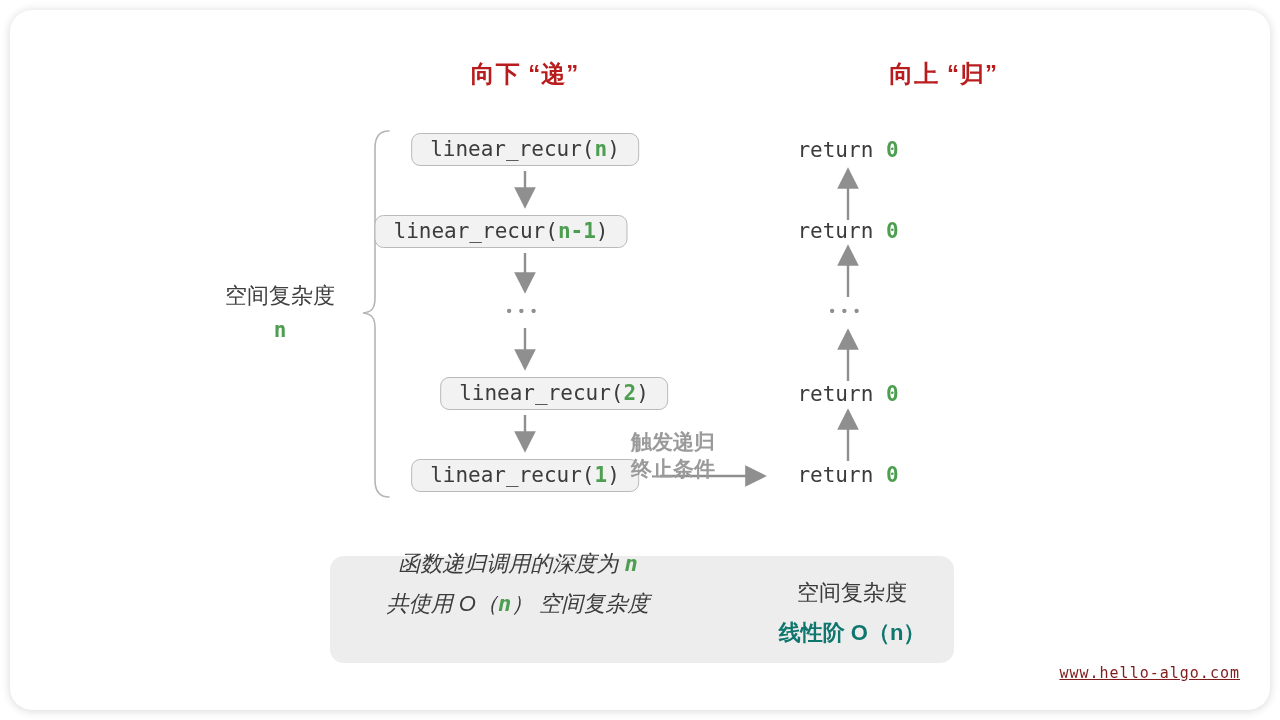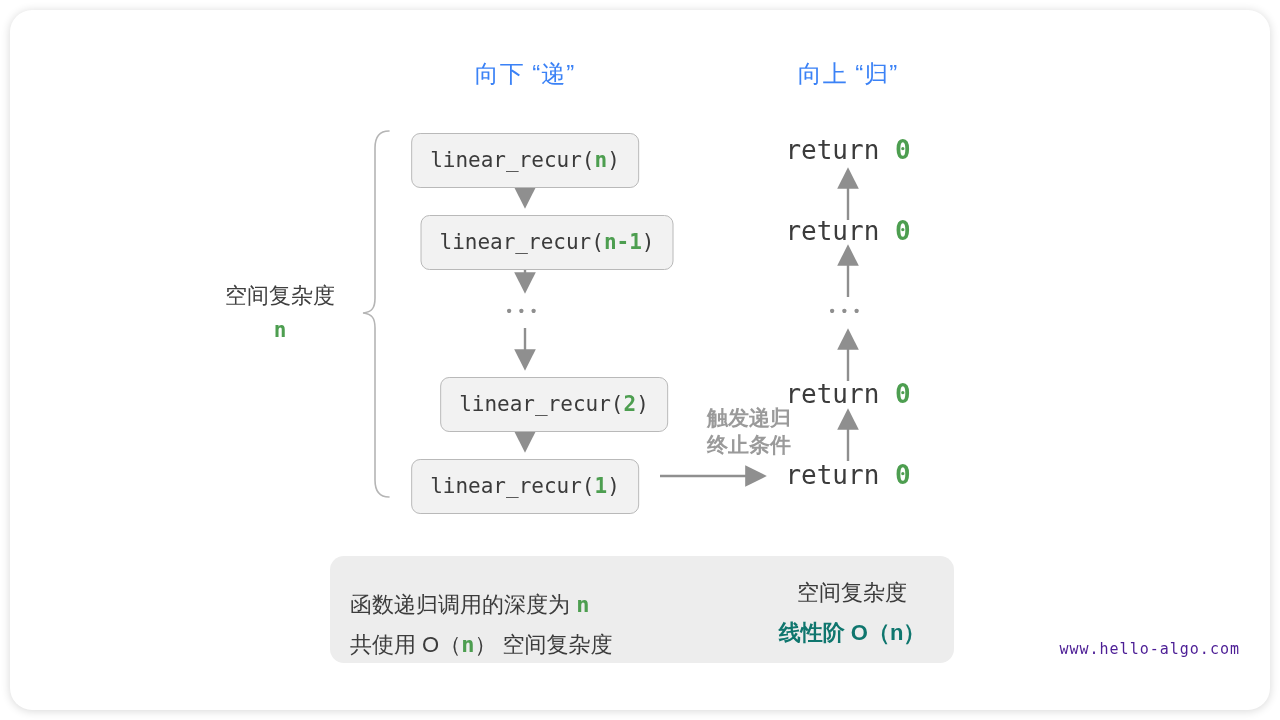--- a/index.html
+++ b/index.html
@@ -7,39 +7,39 @@
           font-family:"Liberation Sans",sans-serif;}
   #card{position:absolute;left:10px;top:10px;right:10px;bottom:10px;
         background:#ffffff;border-radius:22px;
         box-shadow:0 1px 10px rgba(0,0,0,0.16);}
   .abs{position:absolute;}
   .ctr{transform:translateX(-50%);}
   .mono{font-family:"DejaVu Sans Mono","Liberation Mono",monospace;}
   .green{color:#4d9e50;font-weight:bold;}
   .blue{color:#0f766e;font-weight:bold;}
   .col-header{top:58px;width:300px;text-align:center;font-size:24px;
-              font-weight:normal;color:#3b82f6;letter-spacing:1px;}
+              font-weight:bold;color:#b91c1c;letter-spacing:1px;}
   .stack-box{background:#f2f2f2;border:1.5px solid #b9b9b9;border-radius:9px;
-             height:31px;line-height:31px;padding:11px 18px;font-size:21px;
+             height:31px;line-height:31px;padding:0 18px;font-size:21px;
              color:#3b3b3b;white-space:nowrap;}
-  .return-row{font-size:26px;color:#3b3b3b;line-height:24px;white-space:nowrap;}
+  .return-row{font-size:21px;color:#3b3b3b;line-height:24px;white-space:nowrap;}
   .dots{font-size:15px;font-weight:bold;color:#8f8f8f;letter-spacing:7px;
         line-height:20px;}
   .depth-text{font-size:22px;color:#3f3f3f;}
   .depth-n{font-size:21px;}
-  .trigger{width:160px;text-align:right;font-size:21px;font-weight:bold;
-           color:#9a9a9a;line-height:27px;}
+  .trigger{width:160px;text-align:left;font-size:21px;font-weight:bold;
+           color:#9a9a9a;line-height:27px;margin-top:24px;}
   #summary-box{left:330px;top:556px;width:624px;height:107px;
                background:#ededed;border-radius:14px;}
-  .sum-left{left:350px;top:585px;width:336px;
-            font-size:22px;color:#3c3c3c;line-height:40px;white-space:nowrap;}
+  .sum-left{left:350px;top:544px;width:336px;text-align:center;
+            font-size:22px;color:#3c3c3c;line-height:40px;white-space:nowrap;font-style:italic;}
   .sum-right{left:752px;top:573px;width:200px;text-align:center;
              font-size:22px;line-height:40px;white-space:nowrap;}
   .sum-title{font-weight:normal;color:#3b3b3b;}
-  #watermark{right:40px;top:640px;font-size:15px;color:#4c1d95;letter-spacing:1px;}
+  #watermark{right:40px;top:664px;font-size:15px;color:#7f1d1d;letter-spacing:1px;text-decoration:underline;}
   svg{position:absolute;left:0;top:0;pointer-events:none;}
 </style>
 </head>
 <body>
 
 <div id="canvas">
   <div id="card"></div>
 
   <svg width="1280" height="720">
     <defs>
@@ -56,29 +56,29 @@
       <path d="M848,297 L848,249" marker-end="url(#ah)"></path>
       <path d="M848,381 L848,333" marker-end="url(#ah)"></path>
       <path d="M848,461 L848,413" marker-end="url(#ah)"></path>
       <path d="M660,476 L762,476" marker-end="url(#ah)"></path>
     </g>
     <path d="M389,131 C378,131 375,138 375,148 L375,298 C375,308 372,312 363,313 C372,314 375,318 375,328 L375,480 C375,490 378,497 389,497" stroke="#b5b5b5" stroke-width="1.6" fill="none" stroke-linecap="round"></path>
     <polygon points="690,602 717,602 717,592 745,613 717,634 717,624 690,624" fill="#c6c6c6"></polygon>
   </svg>
 
   <div class="abs col-header" style="left:375px;">向下 “递”</div>
-  <div class="abs col-header" style="left:698px;">向上 “归”</div>
+  <div class="abs col-header" style="left:698px;text-align:right;">向上 “归”</div>
 
   <div class="abs ctr depth-text" style="left:280px;top:281px;">空间复杂度</div>
   <div class="abs ctr mono green depth-n" style="left:280px;top:318px;">n</div>
 
   <div class="abs ctr stack-box mono" style="left:525px;top:133px;">
     <span>linear_recur(</span><span class="green">n</span><span>)</span>
   </div>
-  <div class="abs ctr stack-box mono" style="left:547px;top:215px;">
+  <div class="abs ctr stack-box mono" style="left:501px;top:215px;">
     <span>linear_recur(</span><span class="green">n-1</span><span>)</span>
   </div>
   <div class="abs ctr dots" style="left:525px;top:301px;">•••</div>
   <div class="abs ctr stack-box mono" style="left:554px;top:377px;">
     <span>linear_recur(</span><span class="green">2</span><span>)</span>
   </div>
   <div class="abs ctr stack-box mono" style="left:525px;top:459px;">
     <span>linear_recur(</span><span class="green">1</span><span>)</span>
   </div>
 

